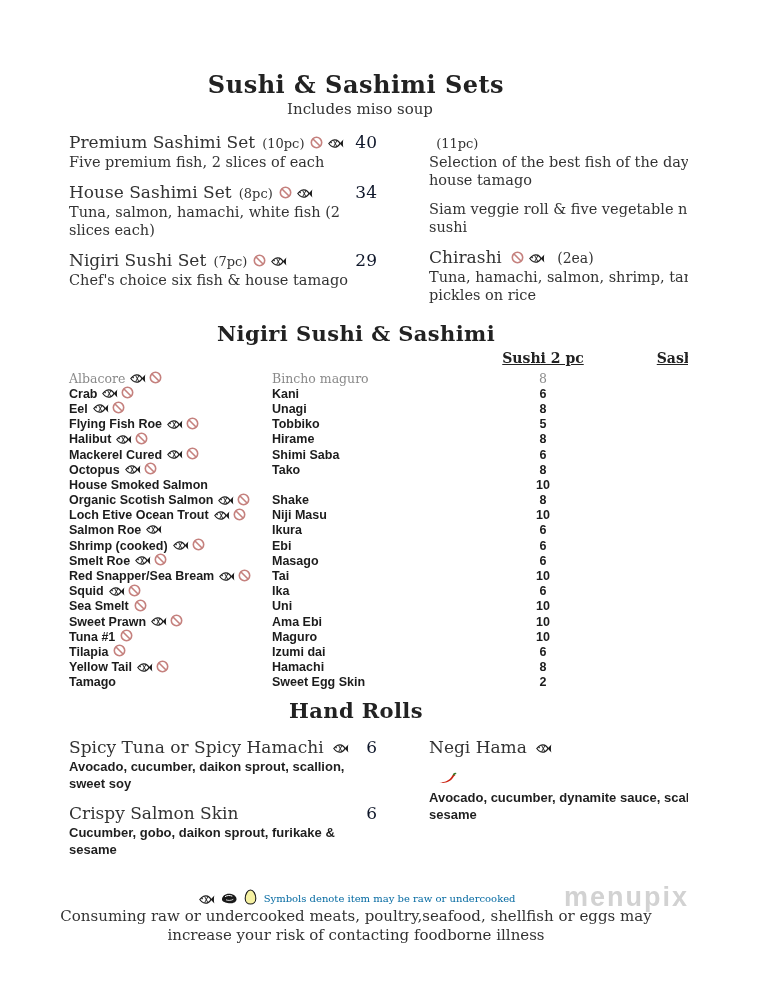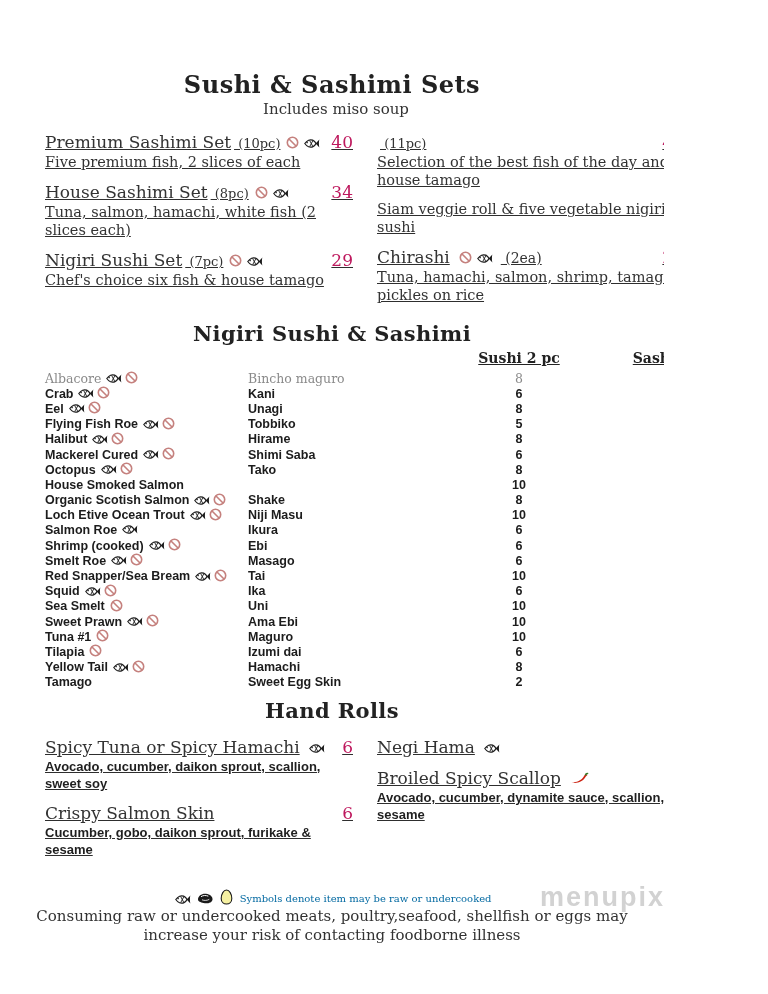--- a/index.html
+++ b/index.html
@@ -1,46 +1,46 @@
 <!DOCTYPE html>
 <html><head>
 <meta charset="utf-8">
 <style>
   * { margin:0; padding:0; box-sizing:border-box; }
   html,body { background:#ffffff; }
   .page {
     position:relative; width:664px; height:994px; background:#ffffff;
     overflow:hidden; color:#2e2e2e;
     font-family:"DejaVu Serif","Liberation Serif",serif;
+    margin-left:24px;
   }
   
   h1.menu-title {
     margin-top:70px; text-align:center; font-size:24px; font-weight:600;
     letter-spacing:0.5px; color:#222;
   }
   .subtitle { text-align:center; font-size:15px; color:#333; margin-top:1px;padding-left:8px; }
   h2.section-title {
     text-align:center; font-size:21px; font-weight:600; color:#222; letter-spacing:0.4px;
   }
   h2.nigiri-title { margin-top:6px; }
   h2.rolls-title  { margin-top:8px; }
   
   .two-col {
-    display:grid; grid-template-columns:308px 307px; column-gap:24px;
+    display:grid; grid-template-columns:308px 307px; column-gap:52px;
     margin:14px 56px 0 45px;
-    text-decoration:underline;
   }
   .set-item { margin-bottom:11px; }
   .item-line { display:flex; align-items:baseline; font-size:17px; color:#333; }
   .item-name { white-space:nowrap; }
   .item-qty  { font-size:13px; margin-left:3px; }
   .item-note { font-size:14px; margin-left:3px; white-space:nowrap; }
   .item-icons { margin-left:6px; white-space:nowrap; }
   .item-icons .icon { margin-right:5px; }
-  .item-price { margin-left:auto; font-size:17px; color:#be185d; }
+  .item-price { margin-left:auto; font-size:17px; color:#0f172a; }
   .item-desc { font-size:14.5px; line-height:18px; color:#333; margin-top:1px; }
   .item-desc.sans {
     font-family:"Liberation Sans","DejaVu Sans",sans-serif;
     font-size:13px; font-weight:600; color:#1f1f1f; line-height:17px;
   }
   
   .nrow {
     display:grid; grid-template-columns:203px 190px 162px 166px;
     margin-left:45px; height:15.2px; align-items:center;
   }
@@ -574,21 +574,20 @@
                   <circle cx="3.1" cy="4.6" r="0.8" fill="#1a1a1a"></circle>
                   <path d="M5.6 2.4 L9 8.8 M9 2.4 L5.6 8.8" stroke="#1a1a1a" stroke-width="0.9"></path>
                 </svg></span></span>
             <span class="item-note"></span>
       <span class="item-price">6</span>
     </div>
   </div>
 
   <div class="set-item">
     <div class="item-line">
-      <span class="item-name">Broiled Spicy Scallop</span>
             <span class="item-qty"></span>
             <span class="item-icons"><span class="icon"><svg width="19" height="13" viewBox="0 0 19 13">
                   <path d="M1.5 10.5 C7 12 13 9.5 15.5 5 C16 4 16.6 3.4 17.4 3.4 L16.2 2 C15.2 2.2 14.6 3 14.1 4 C11.6 8.6 6 10.6 1.5 10.5 Z" fill="#cc2211"></path>
                   <path d="M15.4 3.4 C15.8 1.8 17 1.2 18.2 1.6" fill="none" stroke="#3a7a2a" stroke-width="1.5"></path>
                 </svg></span></span>
             <span class="item-note"></span>
       <span class="item-price">6</span>
     </div>
     <div class="item-desc sans">Avocado, cucumber, dynamite sauce, scallion, sesame</div>
   </div>

